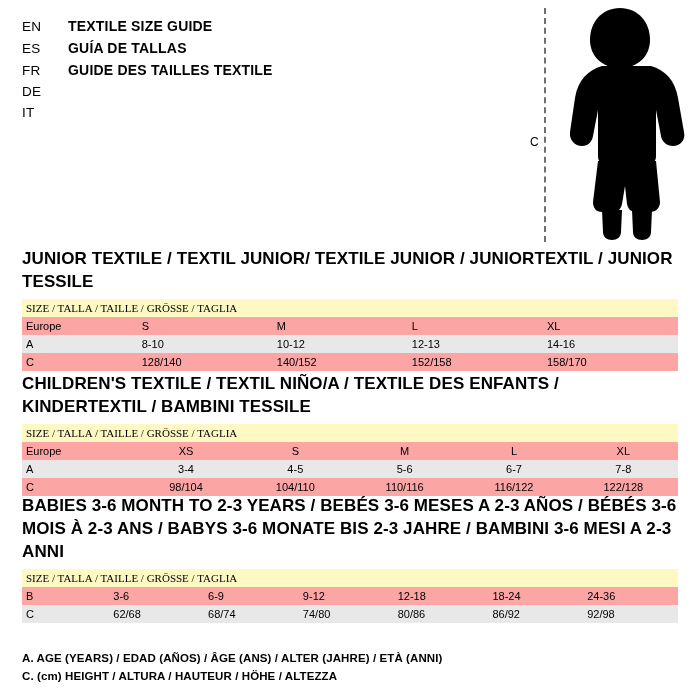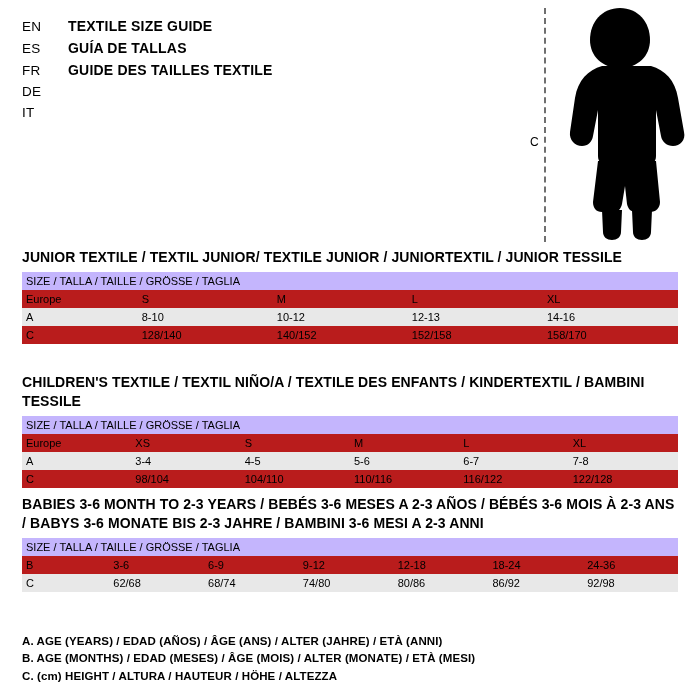--- a/index.html
+++ b/index.html
@@ -75,53 +75,54 @@
     top: 0;
   }
 
   
   .section {
     position: absolute;
     left: 22px;
     width: 656px;
   }
   .section-title {
-    font-size: 14px;
+    font-size: 17px;
     font-weight: bold;
     letter-spacing: 0.1px;
     line-height: 1.35;
     margin-bottom: 5px;
   }
   table.size-table {
     border-collapse: collapse;
     width: 100%;
     font-size: 11px;
   }
   table.size-table td,
   table.size-table th {
     padding: 3px 4px;
     text-align: left;
     font-weight: normal;
   }
   tr.header-row td {
-    background: #c4b5fd;
+    background: #fef9c3;
     font-weight: normal;
     font-size: 11px;
+    font-family: Liberation Serif, serif;
   }
   tr.shaded td {
     background: #e8e8e8;
   }
   tr.plain td {
-    background: #b91c1c;
+    background: #fca5a5;
   }
   td.col-label {
     width: 88px;
   }
   .tbl-junior td.val { width: 104px; }
-  .tbl-children td.val { width: 88px; }
+  .tbl-children td.val { width: 88px; text-align: center; }
   .tbl-babies td.val { width: 94px; margin-left: 12px; }
 
   
   .legend {
     position: absolute;
     left: 22px;
     bottom: 14px;
     width: 656px;
   }
   .legend-line {
@@ -270,17 +271,16 @@
           <td class="val">80/86</td>
           <td class="val">86/92</td>
           <td class="val">92/98</td>
         </tr>
       </tbody>
     </table>
   </div>
 
   <div class="legend">
     <div class="legend-line">A. AGE (YEARS) / EDAD (AÑOS) / ÂGE (ANS) / ALTER (JAHRE) / ETÀ (ANNI)</div>
-    <div class="legend-line">B. AGE (MONTHS) / EDAD (MESES) / ÂGE (MOIS) / ALTER (MONATE) / ETÀ (MESI)</div>
     <div class="legend-line">C. (cm) HEIGHT / ALTURA / HAUTEUR / HÖHE / ALTEZZA</div>
   </div>
 
 </div>
 
 </body></html>

